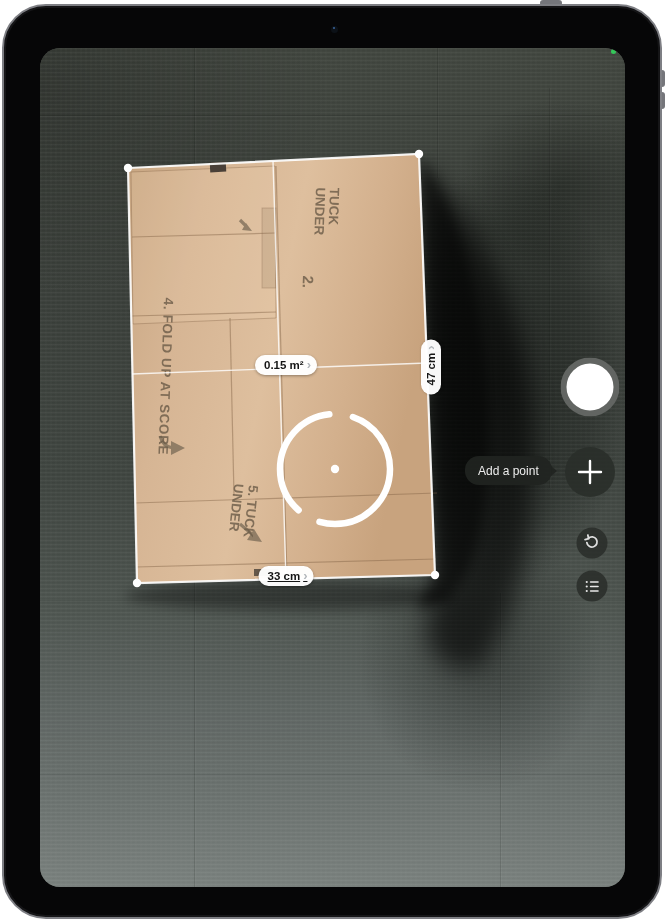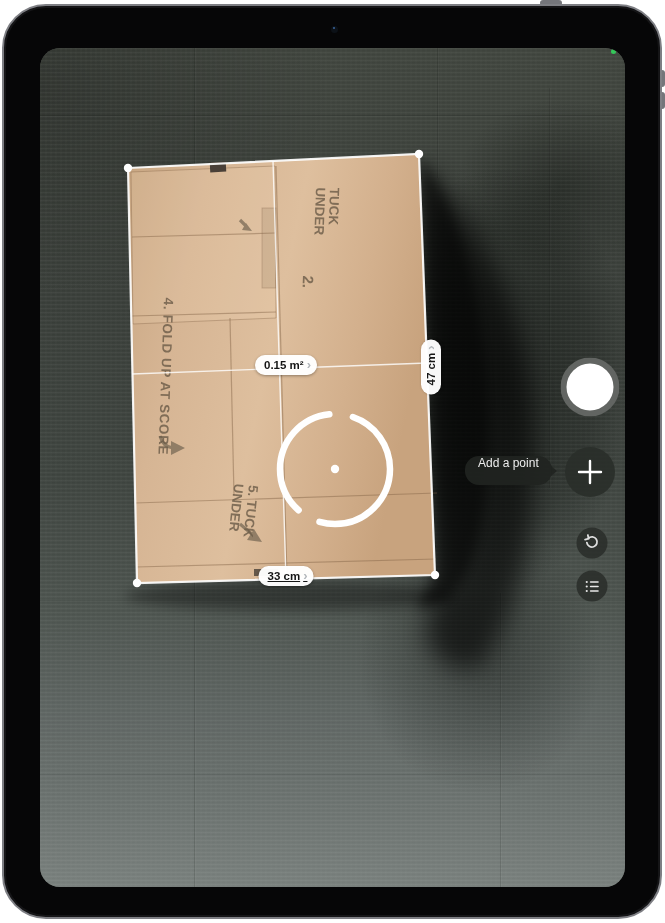--- a/index.html
+++ b/index.html
@@ -49,21 +49,21 @@
   .boxprint span{display:block;}
 
   
   .pill{position:absolute;transform:translate(-50%,-50%);display:inline-flex;align-items:center;gap:3px;
         background:rgba(255,255,255,.97);border-radius:10px;height:20px;padding:0 6px 0 9px;
         box-shadow:0 1px 3px rgba(0,0,0,.35);font-size:11.5px;font-weight:bold;color:#151515;white-space:nowrap;}
   .pill .chev{color:#b3b7bb;font-size:13px;font-weight:bold;line-height:1;margin-top:-1px;}
   .pill.rot{transform:translate(-50%,-50%) rotate(-90deg);}
 
   
-  .tooltip{position:absolute;left:425px;top:408px;height:29px;display:flex;
+  .tooltip{position:absolute;left:425px;top:408px;height:29px;display:flex;align-items:center;
            background:rgba(33,36,33,.92);border-radius:14px;padding:0 13px;color:#ededed;font-size:12px;}
   .tooltip::after{content:"";position:absolute;right:-5px;top:50%;transform:translateY(-50%);
            border-top:5px solid transparent;border-bottom:5px solid transparent;border-left:6px solid rgba(33,36,33,.92);}
 
   
   .ctl{position:absolute;transform:translate(-50%,-50%);border-radius:50%;display:flex;align-items:center;justify-content:center;}
   .shutter{left:550px;top:339px;width:59px;height:59px;background:#ffffff;border:6px solid rgba(38,42,38,.72);box-sizing:border-box;}
   .addpoint{left:550px;top:424px;width:50px;height:50px;background:rgba(41,45,41,.88);}
   .small-ctl{width:31px;height:31px;background:rgba(41,45,41,.85);}
   .undo{left:552px;top:495px;}

